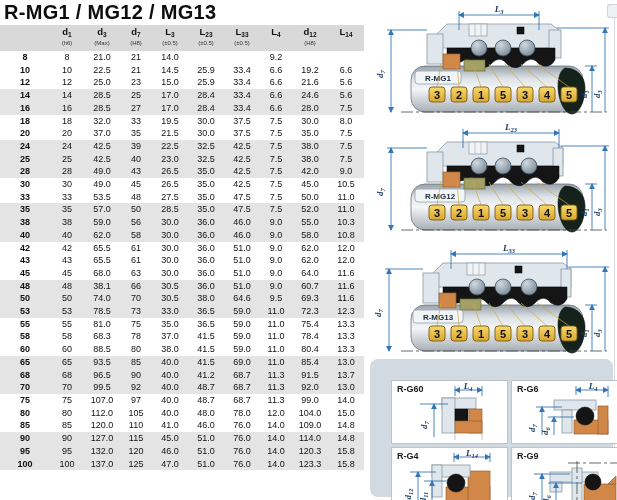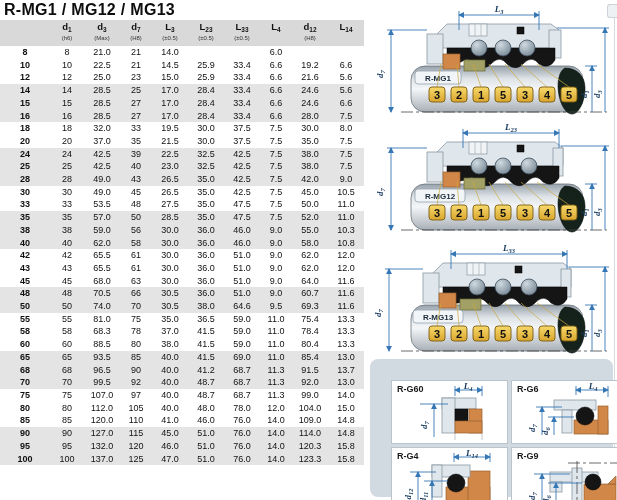--- a/index.html
+++ b/index.html
@@ -1,20 +1,20 @@
 <!DOCTYPE html>
 <html><head>
 <meta charset="utf-8">
 <style>
   html,body{margin:0;padding:0;}
   .page{position:relative;width:617px;height:500px;background:#ffffff;overflow:hidden;
         font-family:"Liberation Sans",sans-serif;color:#111;}
   
   .left-col{position:absolute;left:0;top:0;width:368px;height:500px;}
-  .title{margin:1px 0 0 4px;font-size:16px;font-weight:bold;letter-spacing:.3px;color:#0d0d0d;}
+  .title{margin:1px 0 0 4px;font-size:20px;font-weight:bold;letter-spacing:.3px;color:#0d0d0d;}
   table.spec{border-collapse:collapse;table-layout:fixed;width:364px;margin-top:1px;}
   table.spec th{background:#d9d9d9;font-size:9.5px;font-weight:bold;text-align:center;
                 vertical-align:top;padding:2px 0 1px;height:23px;line-height:1;}
   table.spec th .note{display:block;font-size:6px;font-weight:normal;color:#333;margin-top:1px;}
   table.spec th sub{font-size:6.5px;vertical-align:-2px;}
   th.corner{background:linear-gradient(135deg,#bfbfbf 0%,#c9c9c9 45%,#dedede 55%,#dcdcdc 100%);}
   table.spec td{font-size:9px;text-align:center;height:12.7px;padding:0;line-height:12.7px;
                 white-space:nowrap;overflow:hidden;}
   table.spec tr.stripe td{background:#e4e4e4;}
   table.spec td.first{font-weight:bold;}
@@ -111,21 +111,21 @@
       </thead>
       <tbody>
           <tr>
             <td class="first">8</td>
             <td>8</td>
             <td>21.0</td>
             <td>21</td>
             <td>14.0</td>
             <td></td>
             <td></td>
-            <td>6.0</td>
+            <td>9.2</td>
             <td></td>
             <td></td>
           </tr>
           <tr>
             <td class="first">10</td>
             <td>10</td>
             <td>22.5</td>
             <td>21</td>
             <td>14.5</td>
             <td>25.9</td>
@@ -152,32 +152,20 @@
             <td>28.5</td>
             <td>25</td>
             <td>17.0</td>
             <td>28.4</td>
             <td>33.4</td>
             <td>6.6</td>
             <td>24.6</td>
             <td>5.6</td>
           </tr>
           <tr class="stripe">
-            <td class="first">15</td>
-            <td>15</td>
-            <td>28.5</td>
-            <td>27</td>
-            <td>17.0</td>
-            <td>28.4</td>
-            <td>33.4</td>
-            <td>6.6</td>
-            <td>24.6</td>
-            <td>6.6</td>
-          </tr>
-          <tr class="stripe">
             <td class="first">16</td>
             <td>16</td>
             <td>28.5</td>
             <td>27</td>
             <td>17.0</td>
             <td>28.4</td>
             <td>33.4</td>
             <td>6.6</td>
             <td>28.0</td>
             <td>7.5</td>
@@ -334,40 +322,52 @@
             <td>30.0</td>
             <td>36.0</td>
             <td>51.0</td>
             <td>9.0</td>
             <td>64.0</td>
             <td>11.6</td>
           </tr>
           <tr class="stripe">
             <td class="first">48</td>
             <td>48</td>
-            <td>70.5</td>
+            <td>38.1</td>
             <td>66</td>
             <td>30.5</td>
             <td>36.0</td>
             <td>51.0</td>
             <td>9.0</td>
             <td>60.7</td>
             <td>11.6</td>
           </tr>
           <tr class="stripe">
             <td class="first">50</td>
             <td>50</td>
             <td>74.0</td>
             <td>70</td>
             <td>30.5</td>
             <td>38.0</td>
             <td>64.6</td>
             <td>9.5</td>
             <td>69.3</td>
             <td>11.6</td>
+          </tr>
+          <tr class="stripe">
+            <td class="first">53</td>
+            <td>53</td>
+            <td>78.5</td>
+            <td>73</td>
+            <td>33.0</td>
+            <td>36.5</td>
+            <td>59.0</td>
+            <td>11.0</td>
+            <td>72.3</td>
+            <td>12.3</td>
           </tr>
           <tr>
             <td class="first">55</td>
             <td>55</td>
             <td>81.0</td>
             <td>75</td>
             <td>35.0</td>
             <td>36.5</td>
             <td>59.0</td>
             <td>11.0</td>

